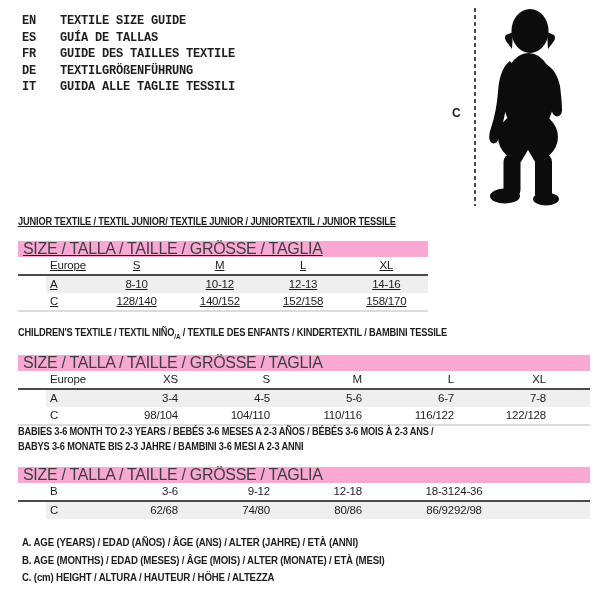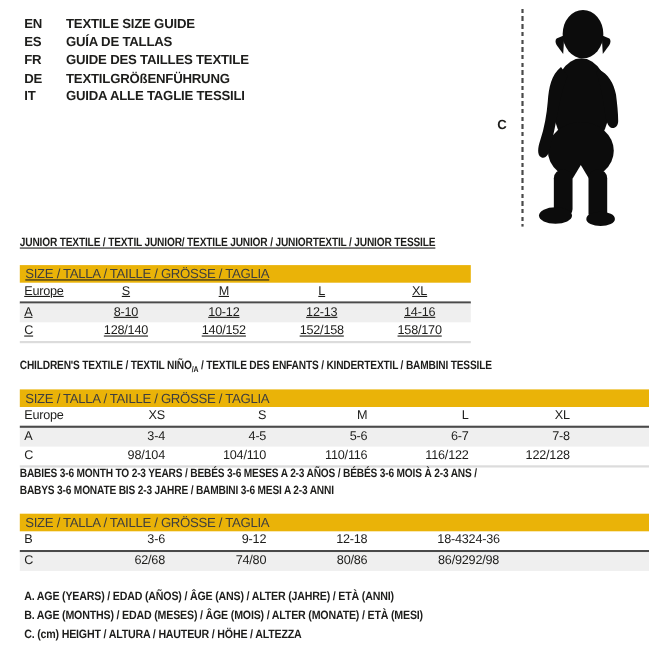--- a/index.html
+++ b/index.html
@@ -5,43 +5,43 @@
   html,body{margin:0;padding:0;}
   body{
     width:600px;height:600px;position:relative;overflow:hidden;
     background:#ffffff;color:#1d1d1b;
     font-family:"Liberation Sans", sans-serif;
   }
   .abs{position:absolute;}
 
   
   .langs{left:22px;top:13px;}
-  .lang-row{display:flex;font-weight:bold;font-size:12px;line-height:16.5px;letter-spacing:-0.2px;}
+  .lang-row{display:flex;font-weight:bold;font-size:12px;line-height:16.5px;letter-spacing:-0.2px;font-family:Liberation Mono, monospace;}
   .lang-code{width:38px;}
 
   
   .fig-line{left:474px;top:8px;width:2px;height:198px;
     background:repeating-linear-gradient(to bottom,#4a4a4a 0 4px,transparent 4px 7px);}
   .fig-label{left:452px;top:106px;font-weight:bold;font-size:12px;}
   .toddler-svg{left:486px;top:6px;}
 
   
   .section{left:18px;}
   .sec-junior{top:214px;width:410px;text-decoration:underline;}
   .sec-children{top:325px;width:572px;}
   .sec-babies{top:424px;width:572px;}
   .sec-title{font-weight:bold;font-size:11px;line-height:15px;white-space:nowrap;
     transform:scaleX(0.84);transform-origin:0 0;letter-spacing:-0.2px;}
   .sec-title sub{font-size:7.5px;}
   .tbl{margin-top:12px;}
   .sec-children .tbl{margin-top:11px;}
   .sec-babies .tbl{margin-top:13px;}
-  .size-bar{height:16px;background:#eab308;color:#3e3e3e;font-size:12px;line-height:16px;
+  .size-bar{height:16px;background:#f9a8d4;color:#3e3e3e;font-size:16px;line-height:16px;
     padding-left:5px;letter-spacing:-0.3px;}
-  .row{display:flex;height:17px;line-height:17px;font-size:11.5px;letter-spacing:-0.2px;}
+  .row{display:flex;height:17px;line-height:17px;font-size:11.5px;letter-spacing:-0.2px;margin-left:28px;}
   .row.shaded{background:#efefef;}
   .hr-dark{height:2px;background:#4a4a4a;}
   .hr-light{height:2px;background:#dcdcdc;}
   .cell-label{padding-left:4px;}
   .tbl-junior .cell-label{width:48px;}
   .tbl-junior .cell-val{width:89px;text-align:center;}
   .tbl-wide .cell-label{width:36px;}
   .tbl-wide .cell-val{width:92px;text-align:right;}
   .tbl-wide .cell-last{width:72px;text-align:left;}
   .tbl-wide .cell-filler{flex:1;}
@@ -164,21 +164,21 @@
 <div class="abs section sec-babies">
     <div class="sec-title"><span>BABIES 3-6 MONTH TO 2-3 YEARS / BEBÉS 3-6 MESES A 2-3 AÑOS / BÉBÉS 3-6 MOIS À 2-3 ANS /</span></div>
     <div class="sec-title"><span>BABYS 3-6 MONATE BIS 2-3 JAHRE / BAMBINI 3-6 MESI A 2-3 ANNI</span></div>
     <div class="tbl tbl-wide">
       <div class="size-bar">SIZE / TALLA / TAILLE / GRÖSSE / TAGLIA</div>
       <div class="row">
         <span class="cell-label">B</span>
         <span class="cell-val">3-6</span>
         <span class="cell-val">9-12</span>
         <span class="cell-val">12-18</span>
-        <span class="cell-val">18-43</span>
+        <span class="cell-val">18-31</span>
         <span class="cell-last">24-36</span>
       </div>
       <div class="hr-dark"></div>
       <div class="row shaded">
         <span class="cell-label">C</span>
         <span class="cell-val">62/68</span>
         <span class="cell-val">74/80</span>
         <span class="cell-val">80/86</span>
         <span class="cell-val">86/92</span>
         <span class="cell-last">92/98</span>

